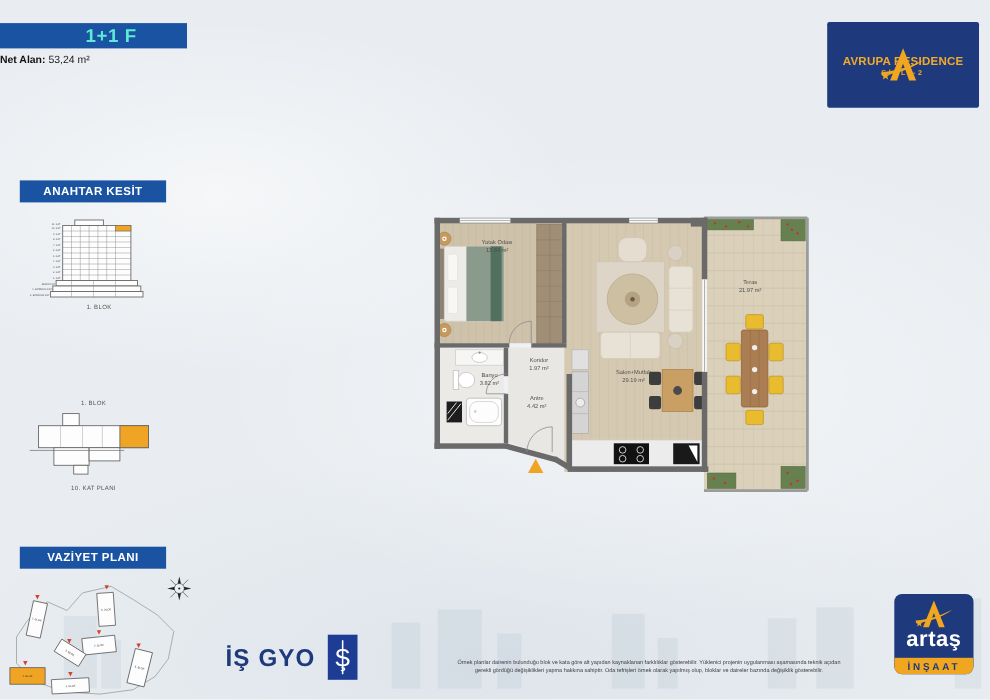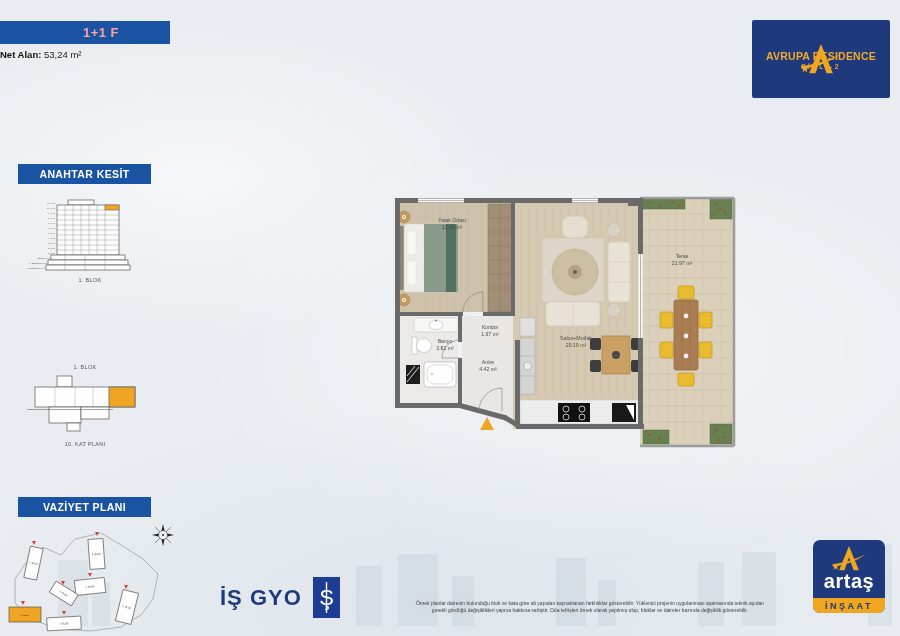--- a/index.html
+++ b/index.html
@@ -8,34 +8,34 @@
     font-family:"Liberation Sans", sans-serif;
     background:
       radial-gradient(ellipse 320px 160px at 22% 28%, rgba(255,255,255,.55), rgba(255,255,255,0)),
       radial-gradient(ellipse 420px 220px at 68% 55%, rgba(255,255,255,.4), rgba(255,255,255,0)),
       radial-gradient(ellipse 500px 200px at 50% 95%, rgba(190,205,218,.25), rgba(255,255,255,0)),
       #e9edf1;
   }
   .bld{position:absolute; background:rgba(120,145,170,.10);}
   
   .unit-banner{position:absolute; left:0; top:21px; width:170px; height:23px; background:#1a53a1;
-    color:#fca5a5; font-weight:bold; font-size:13px; display:flex; align-items:center; justify-content:center;
+    color:#5eead4; font-weight:bold; font-size:17px; display:flex; align-items:center; justify-content:center;
     text-indent:32px; letter-spacing:.5px;}
   .area-info{position:absolute; left:0; top:48px; width:186px; text-align:left;
     font-size:9.5px; line-height:13.5px; color:#1b1b1b;}
   .area-info b{color:#111;}
   .banner{position:absolute; left:0; width:133px; height:20px; background:#1a53a1; color:#fff;
     font-weight:bold; font-size:10.5px; display:flex; align-items:center; justify-content:center; letter-spacing:.4px;margin-left:18px;}
   .cap{position:absolute; text-align:center; font-size:5.5px; color:#555; letter-spacing:.3px;}
   
   .avrupa{position:absolute; left:752px; top:20px; width:138px; height:78px; background:#1e3a7c; border-radius:2px;
     display:flex; flex-direction:column; align-items:center; justify-content:center;}
   .avrupa .nm{color:#f2a92c; font-weight:bold; font-size:10.5px; letter-spacing:.2px; margin-top:1px;}
   .avrupa .sb{color:#f2a92c; font-weight:bold; font-size:6.5px; letter-spacing:2.5px; margin-top:1px;}
-  .isgyo{position:absolute; left:220px; top:577px; display:flex; align-items:center; gap:11px;}
+  .isgyo{position:absolute; left:205px; top:577px; display:flex; align-items:center; gap:11px;}
   .isgyo .t{font-size:22px; font-weight:800; color:#1e3a7c; letter-spacing:1px;}
   .isgyo .bx{width:27px; height:41px; background:#1d3c94; display:flex; align-items:center; justify-content:center;}
   .artas{position:absolute; left:813px; top:540px; width:72px; height:73px; background:#1e3a7c; border-radius:7px;
     display:flex; flex-direction:column; align-items:center; overflow:hidden;}
   .artas .nm{color:#fff; font-weight:bold; font-size:20px; letter-spacing:.5px; margin-top:-2px;}
   .artas .band{margin-top:auto; width:100%; height:15px; background:#f0a71f; display:flex; align-items:center; justify-content:center;
     color:#1e3a7c; font-weight:800; font-size:9px; letter-spacing:2.5px;text-align:right;}
   .disclaimer{position:absolute; left:383px; top:600px; width:414px; text-align:center;
     font-size:5px; line-height:6.6px; color:#3f3f3f;}
   svg{position:absolute; overflow:visible;}

